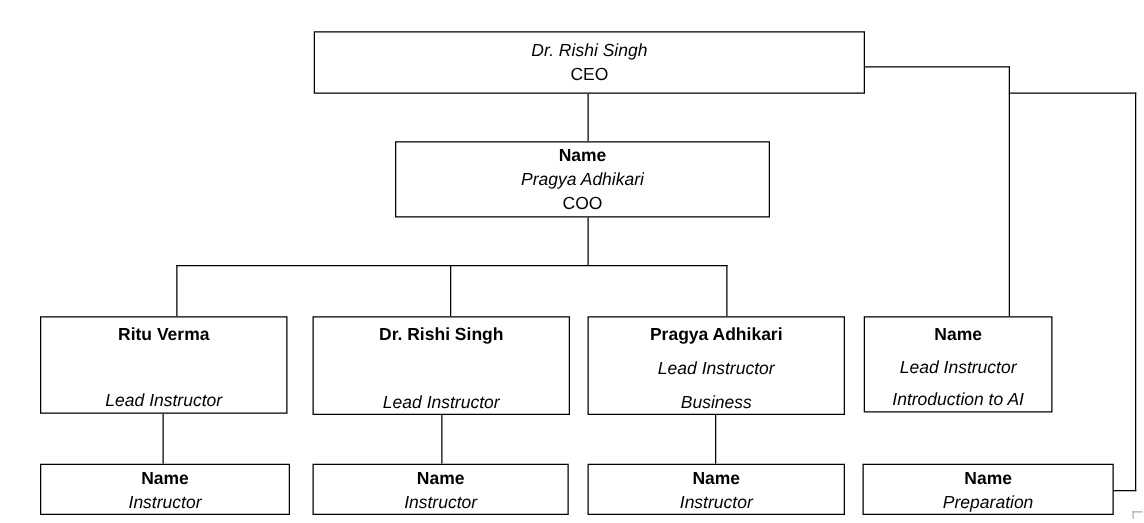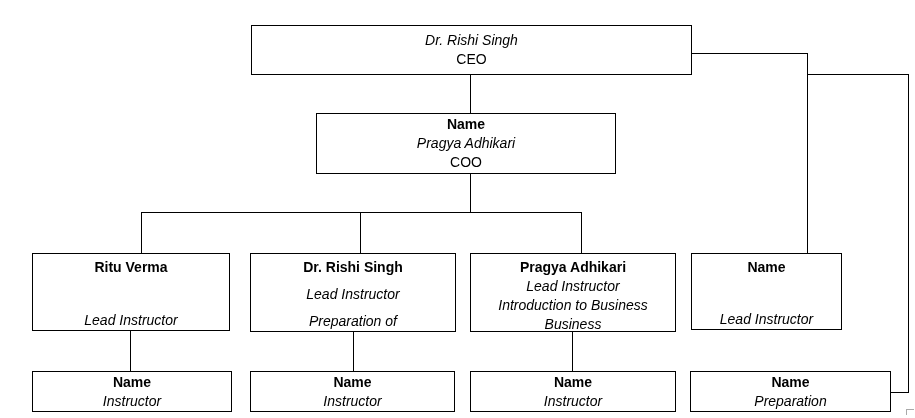--- a/index.html
+++ b/index.html
@@ -70,33 +70,32 @@
   </div>
 
   <div class="node topalign" style="left:32px;top:253px;width:198px;height:78px;">
     <div class="ln bold">Ritu Verma</div>
     <div class="ln it">Lead Instructor</div>
   </div>
 
   <div class="node topalign" style="left:250px;top:253px;width:206px;height:79px;">
     <div class="ln bold">Dr. Rishi Singh</div>
     <div class="ln it">Lead Instructor</div>
-    <div class="ln it">Preparation of</div>
   </div>
 
   <div class="node topalign" style="left:470px;top:253px;width:206px;height:79px;">
     <div class="ln bold">Pragya Adhikari</div>
     <div class="ln it">Lead Instructor</div>
-    <div class="ln it">Introduction to Business</div>
     <div class="ln it">Business</div>
   </div>
 
   <div class="node topalign" style="left:691px;top:253px;width:151px;height:77px;">
     <div class="ln bold">Name</div>
     <div class="ln it">Lead Instructor</div>
+    <div class="ln it">Introduction to AI</div>
   </div>
 
   <div class="node center" style="left:32px;top:371px;width:200px;height:41px;">
     <div class="ln bold">Name</div>
     <div class="ln it">Instructor</div>
   </div>
 
   <div class="node center" style="left:250px;top:371px;width:205px;height:41px;">
     <div class="ln bold">Name</div>
     <div class="ln it">Instructor</div>

